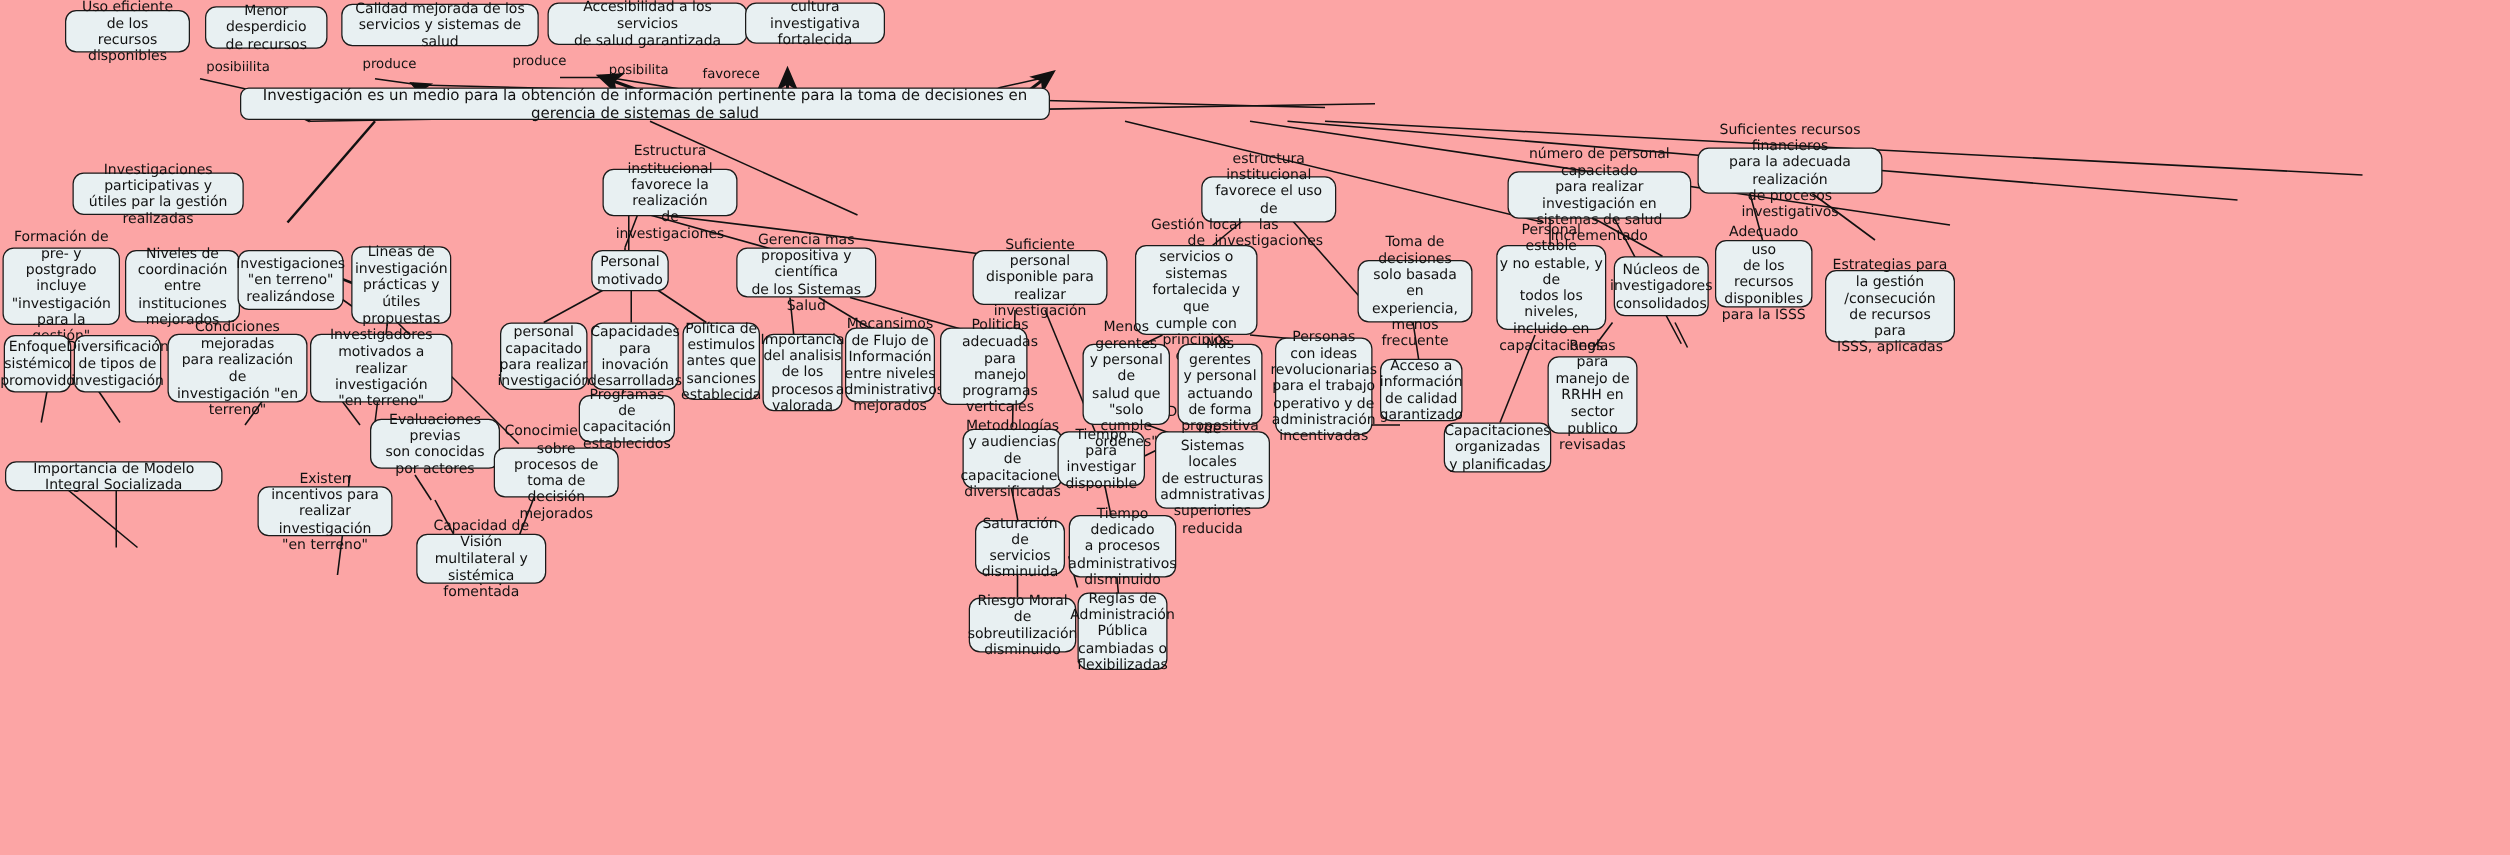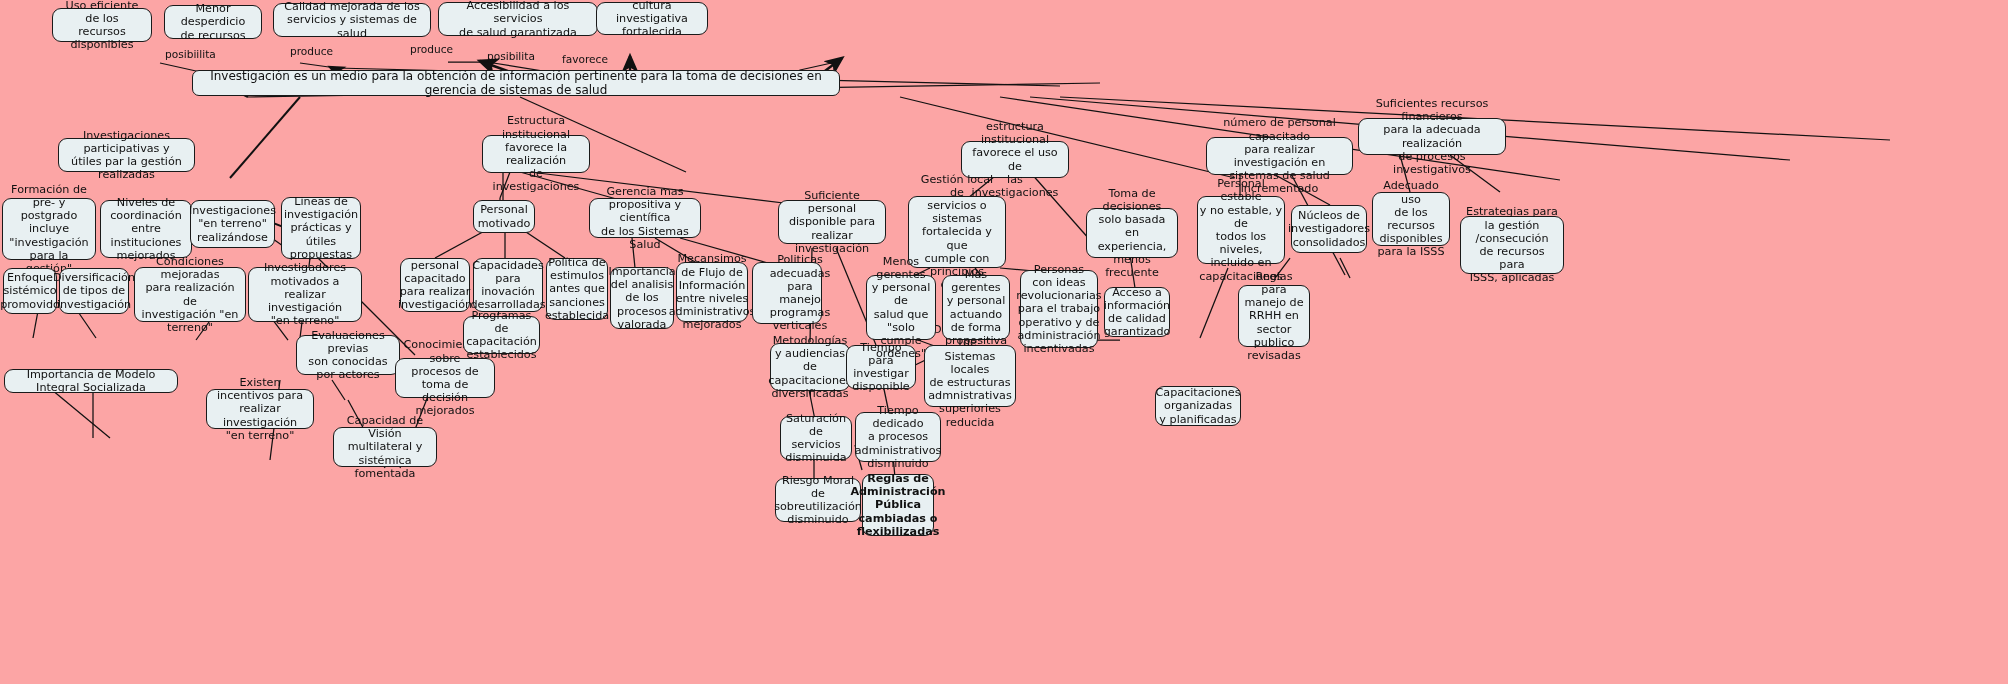--- a/index.html
+++ b/index.html
@@ -314,21 +314,21 @@
   <div class="node fs11" style="left:780px; top:416px; width:72px; height:44px;">Saturación
 de servicios
 disminuida</div>
   <div class="node fs11" style="left:855px; top:412px; width:86px; height:50px;">Tiempo dedicado
 a procesos
 administrativos
 disminuido</div>
   <div class="node fs11" style="left:775px; top:478px; width:86px; height:44px;">Riesgo Moral de
 sobreutilización
 disminuido</div>
-  <div class="node fs11" style="left:862px; top:474px; width:72px; height:62px;font-weight:bold;">Reglas de
+  <div class="node fs11" style="left:862px; top:474px; width:72px; height:62px;">Reglas de
 Administración
 Pública
 cambiadas o
 flexibilizadas</div>
 
   <div class="node fs11" style="left:908px; top:196px; width:98px; height:72px;">Gestión local de
 servicios o sistemas
 fortalecida y que
 cumple con
 principios éticos</div>
@@ -359,21 +359,21 @@
 garantizado</div>
 
   <div class="node fs11" style="left:1197px; top:196px; width:88px; height:68px;">Personal estable
 y no estable, y de
 todos los niveles,
 incluido en
 capacitaciones</div>
   <div class="node fs11" style="left:1291px; top:205px; width:76px; height:48px;">Núcleos de
 investigadores
 consolidados</div>
-  <div class="node fs11" style="left:1155px; top:338px; width:86px; height:40px;margin-top:48px;">Capacitaciones
+  <div class="node fs11" style="left:1155px; top:338px; width:86px; height:40px;">Capacitaciones
 organizadas
 y planificadas</div>
   <div class="node fs11" style="left:1238px; top:285px; width:72px; height:62px;">Reglas para
 manejo de
 RRHH en
 sector publico
 revisadas</div>
 
   <div class="node fs11" style="left:1372px; top:192px; width:78px; height:54px;">Adecuado uso
 de los recursos

